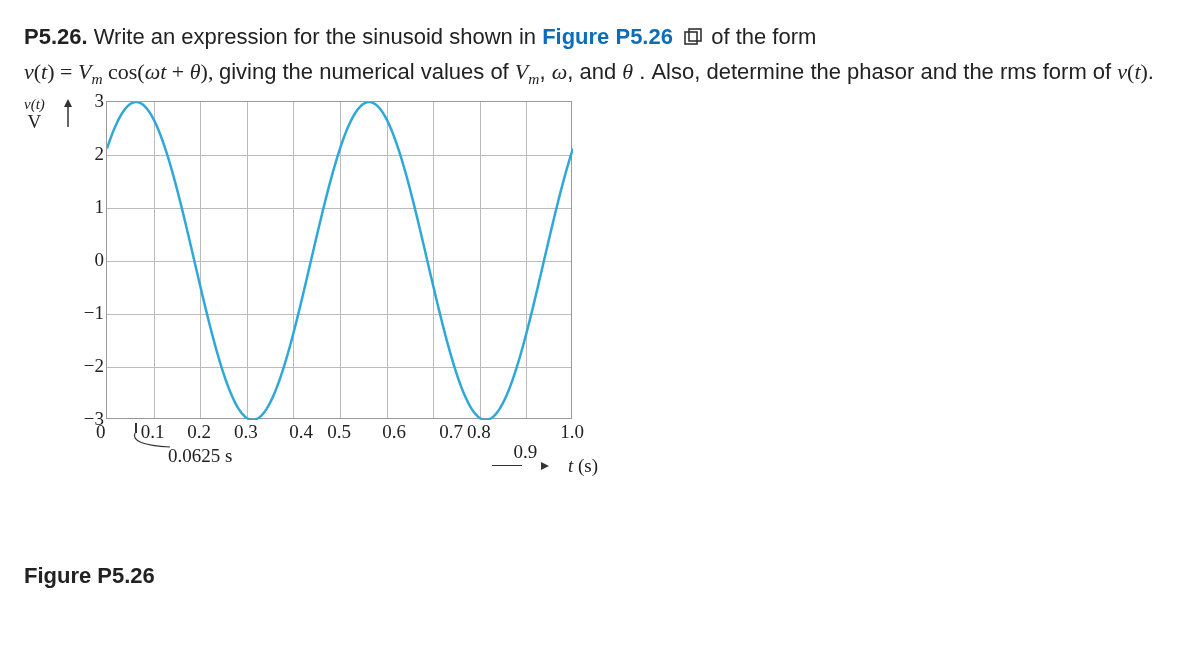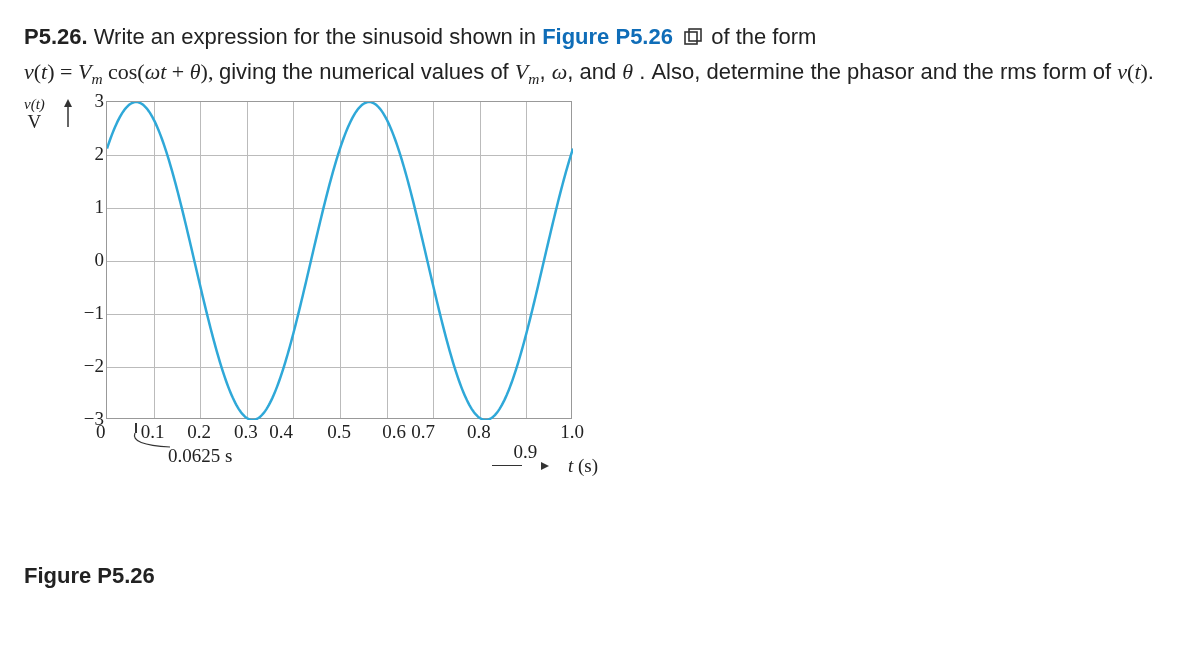--- a/index.html
+++ b/index.html
@@ -172,24 +172,24 @@
         <div class="y-tick" style="top: 159px;">0</div>
         <div class="y-tick" style="top: 212px;">−1</div>
         <div class="y-tick" style="top: 265px;">−2</div>
         <div class="y-tick" style="top: 318px;">−3</div>
       </div>
     <div class="x-zero">0</div>
     <div class="x-ticks" id="x-ticks">
         <div class="x-tick" style="left: 46.6px;">0.1</div>
         <div class="x-tick" style="left: 93.2px;">0.2</div>
         <div class="x-tick" style="left: 139.8px;">0.3</div>
-        <div class="x-tick" style="left: 175px;">0.4</div>
+        <div class="x-tick" style="left: 195px;">0.4</div>
         <div class="x-tick" style="left: 233px;">0.5</div>
         <div class="x-tick" style="left: 288px;">0.6</div>
-        <div class="x-tick" style="left: 317px;">0.7</div>
+        <div class="x-tick" style="left: 345px;">0.7</div>
         <div class="x-tick" style="left: 372.8px;">0.8</div>
         <div class="x-tick" style="left: 419.4px; margin-top: 20px;">0.9</div>
         <div class="x-tick" style="left: 466px;">1.0</div>
       </div>
 
     <div class="annot-tick"></div>
     <svg class="annot-arc" viewBox="0 0 60 20">
       <path d="M15 2 Q 10 14 50 16" fill="none" stroke="#333" stroke-width="1.2"></path>
     </svg>
     <div class="annot-text">0.0625 s</div>

